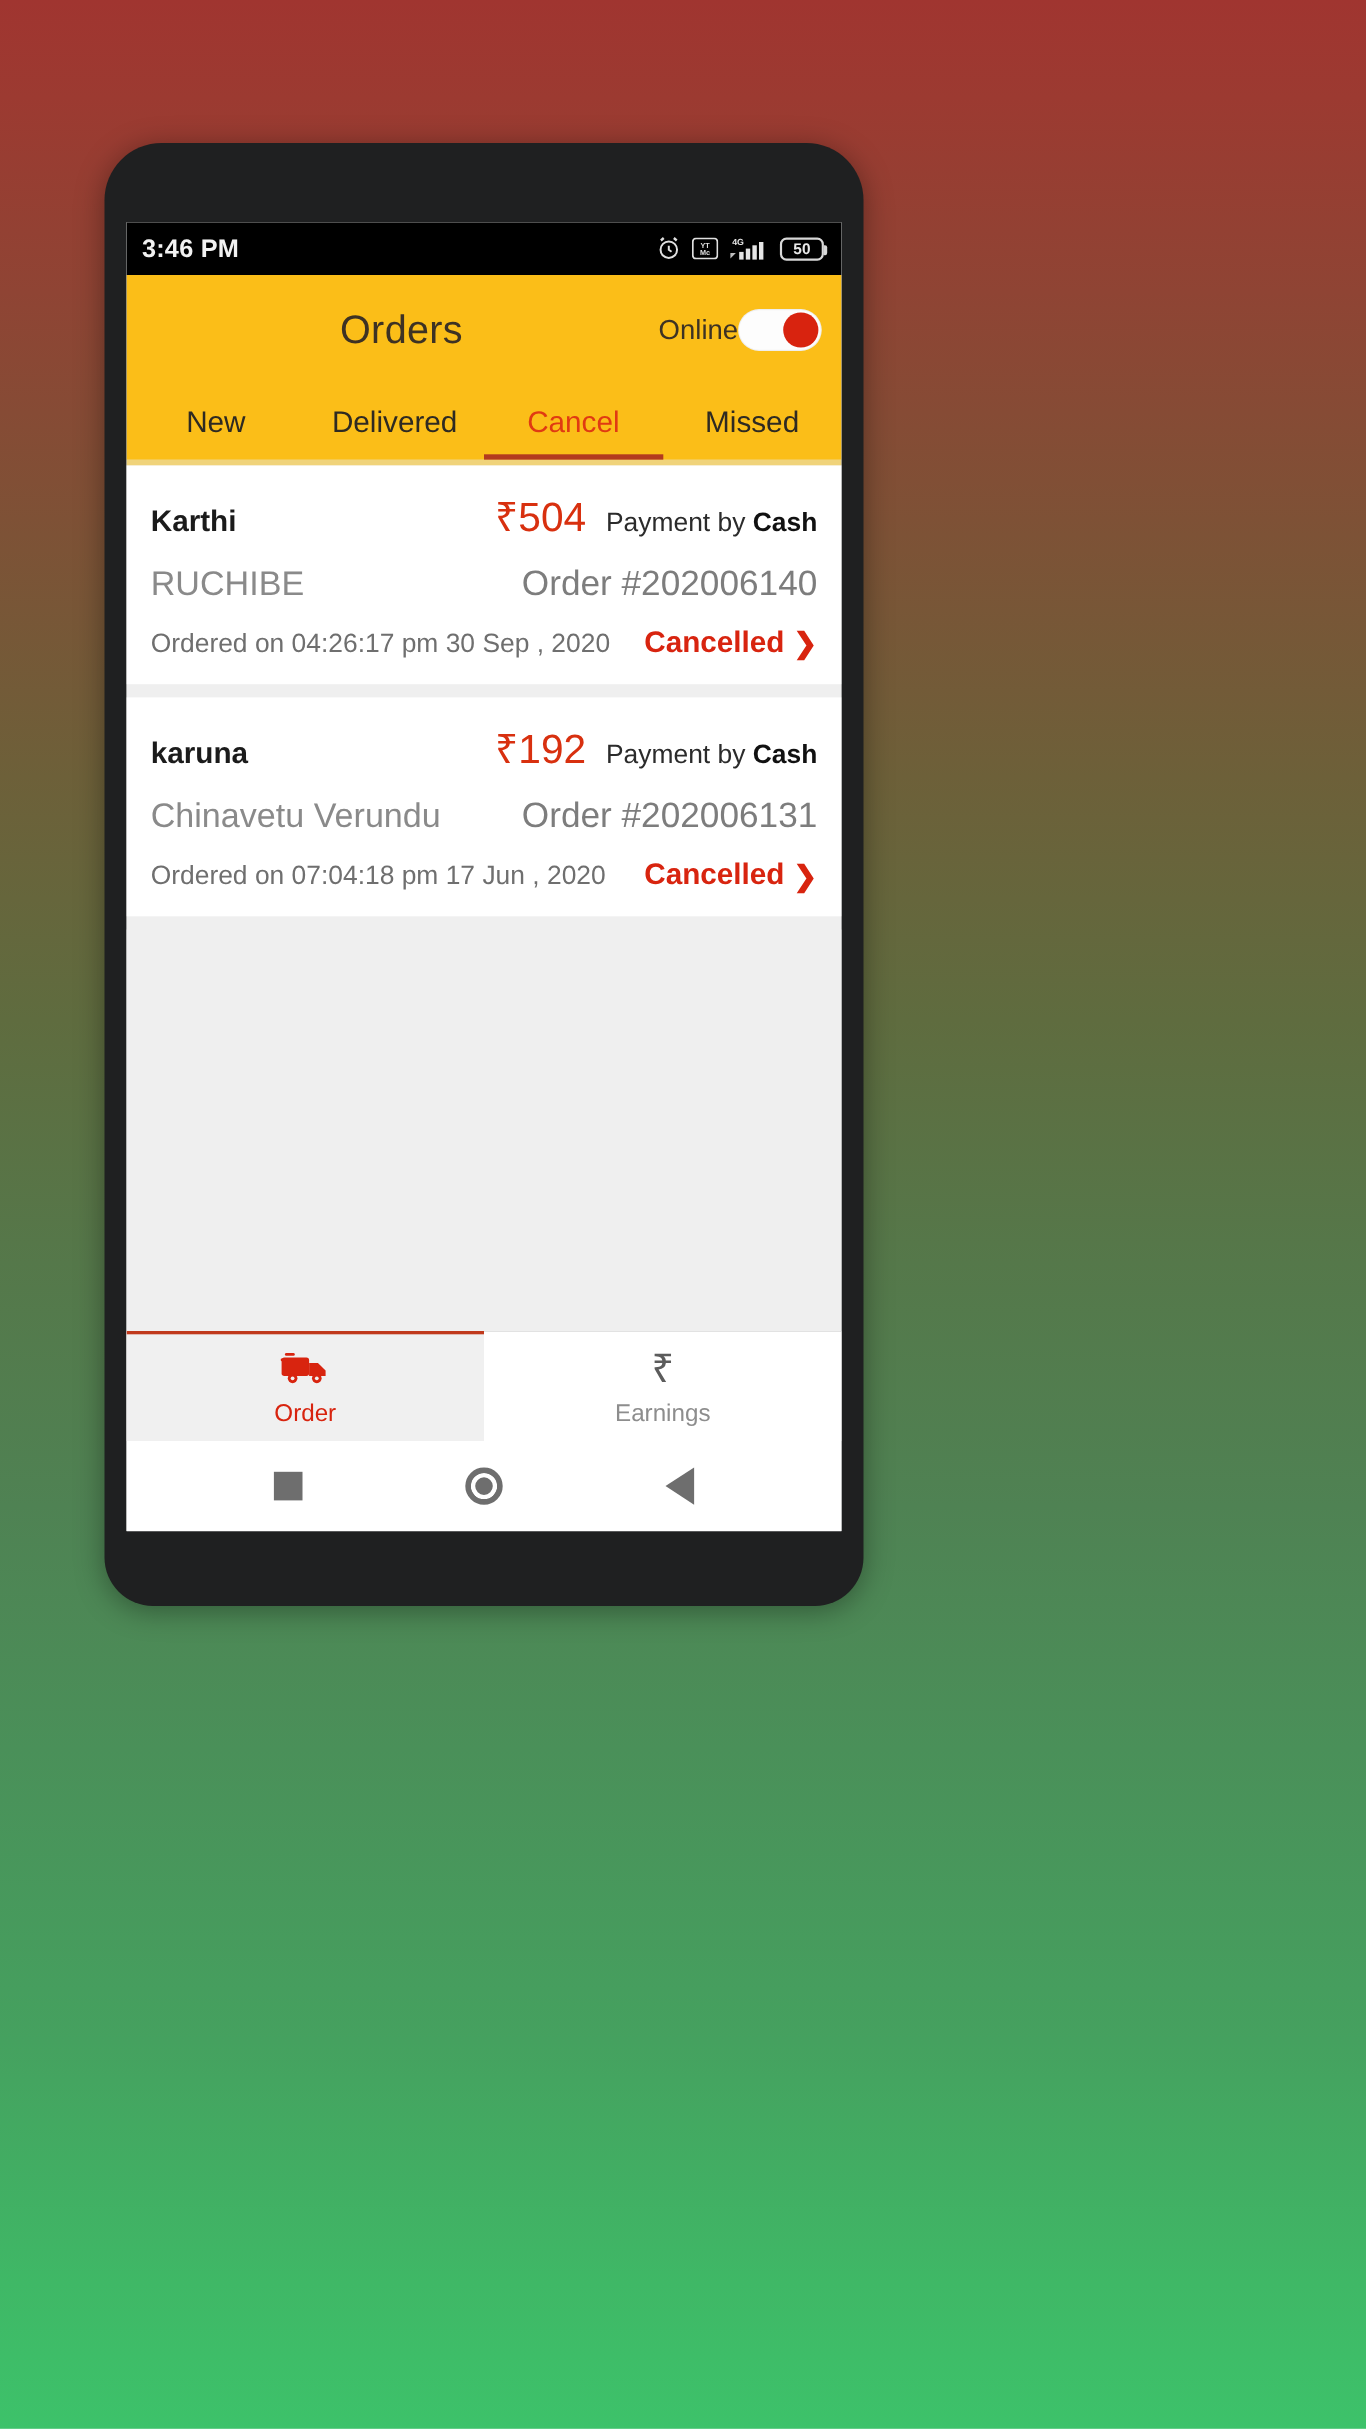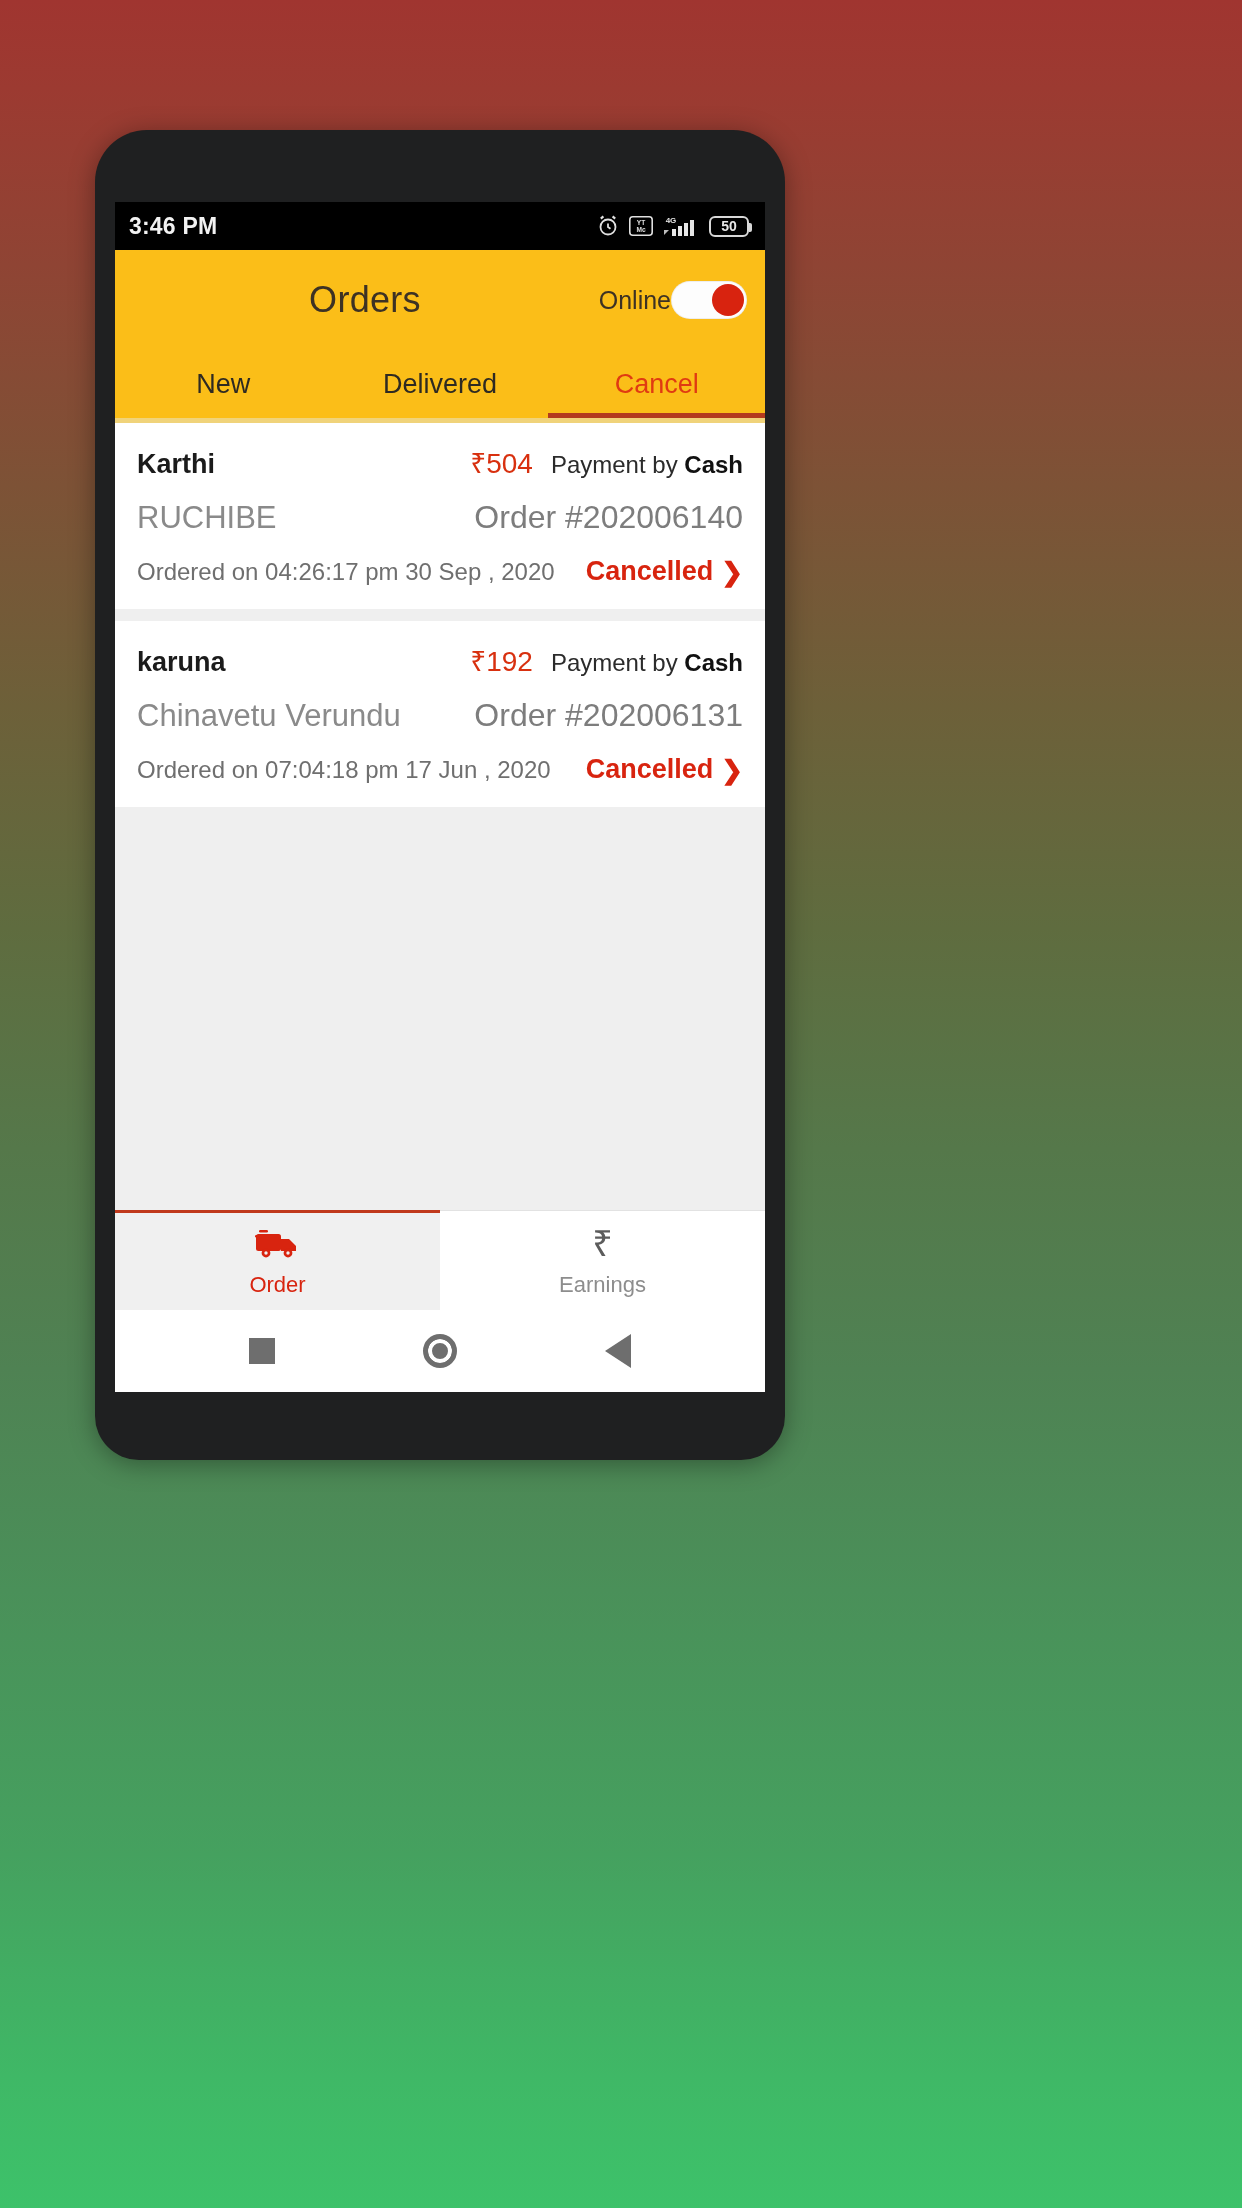--- a/index.html
+++ b/index.html
@@ -179,21 +179,21 @@
   .row2 { margin-bottom: 20px; }
   .row3 { }
 
   .cust-name {
     font-size: 27px;
     font-weight: bold;
     color: #1b1b1b;
     flex: 1;
   }
   .amount {
-    font-size: 28px;
+    font-size: 37px;
     color: #d8300f;
     width: 150px;
     text-align: right;
     padding-right: 18px;
   }
   .payment {
     font-size: 24px;
     color: #2b2b2b;
     white-space: nowrap;
   }
@@ -344,20 +344,23 @@
     <div class="tabs">
       <div class="tab">
           <span>New</span>
         </div>
       <div class="tab">
           <span>Delivered</span>
         </div>
       <div class="tab active">
           <span>Cancel</span>
         </div>
+      <div class="tab">
+          <span>Missed</span>
+        </div>
     </div>
     <div class="tabs-underline"></div>
 
     <div class="list">
       <div class="cards">
 
         <div class="card">
           <div class="card-row row1">
             <span class="cust-name">Karthi</span>
             <span class="amount">₹504</span>

